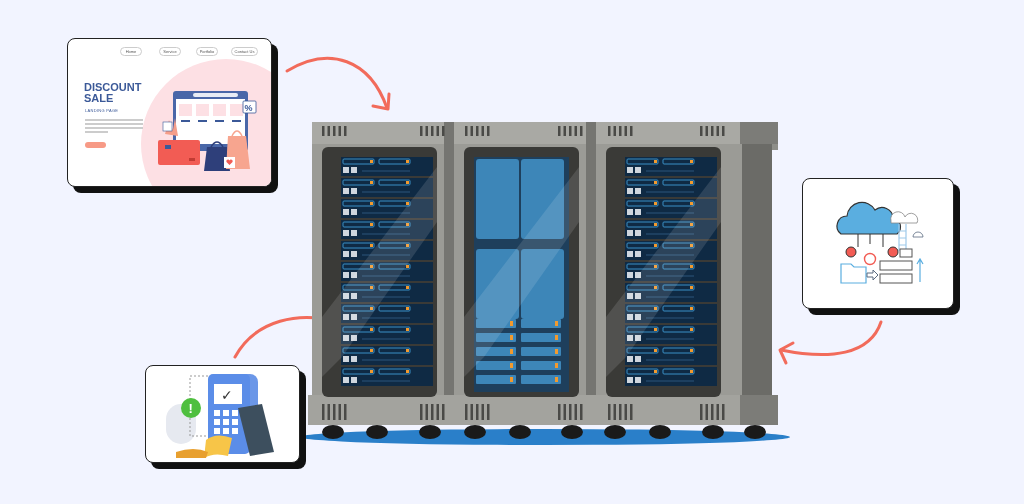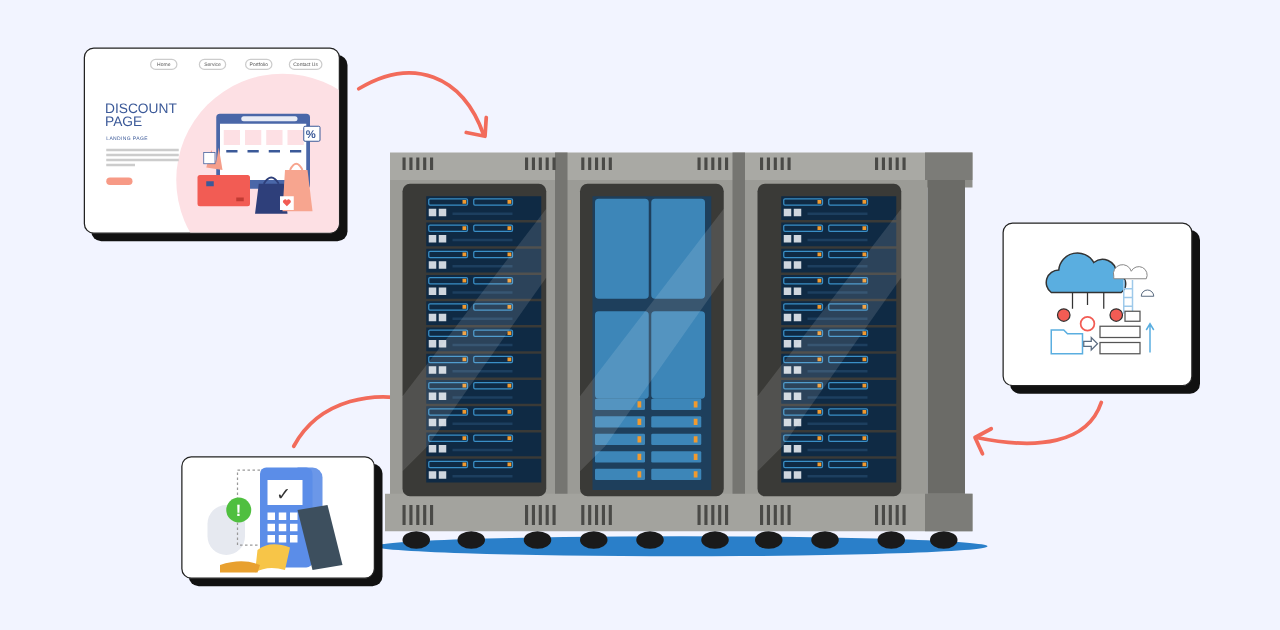--- a/index.html
+++ b/index.html
@@ -3,21 +3,21 @@
 <meta charset="utf-8">
 <style>
   html,body{margin:0;padding:0;}
   body{width:1024px;height:504px;background:#f2f4ff;position:relative;overflow:hidden;font-family:"Liberation Sans",sans-serif;}
   .card{position:absolute;background:#fff;border:1.5px solid #222;border-radius:8px;box-shadow:6px 6px 0 #111;overflow:hidden;}
   #card-landing{left:67px;top:38px;width:203px;height:147px;}
   #card-payment{left:145px;top:365px;width:153px;height:96px;}
   #card-cloud{left:802px;top:178px;width:150px;height:129px;}
   .nav-pill{position:absolute;top:8px;height:7px;border:1px solid #ccc;border-radius:5px;font-size:4px;line-height:7px;text-align:center;color:#555;}
   .lp-blob{position:absolute;right:-40px;top:20px;width:170px;height:170px;border-radius:50%;background:#fde0e4;}
-  .lp-title{position:absolute;left:16px;top:43px;color:#3b5998;font-weight:normal;font-size:11px;line-height:11px;}
+  .lp-title{position:absolute;left:16px;top:43px;color:#3b5998;font-weight:bold;font-size:11px;line-height:11px;}
   .lp-sub{position:absolute;left:17px;top:69px;color:#3b5998;font-size:4px;letter-spacing:0.3px;}
   .lp-lines{position:absolute;left:17px;top:80px;width:58px;}
   .lp-lines div{height:1.5px;background:#ccc;margin-bottom:2.5px;}
   .lp-btn{position:absolute;left:17px;top:103px;width:21px;height:6px;border-radius:3px;background:#f79a86;}
   svg{position:absolute;}
 </style>
 </head>
 <body>
 
 <svg style="left:0;top:0" width="1024" height="504">
@@ -322,21 +322,21 @@
 </svg>
 
 <div class="card" id="card-landing">
   <div class="lp-blob"></div>
   <div class="nav-pill" style="left:52px;width:20px">Home</div>
   <div class="nav-pill" style="left:91px;width:20px">Service</div>
   <div class="nav-pill" style="left:128px;width:20px">Portfolio</div>
   <div class="nav-pill" style="left:163px;width:25px">Contact Us</div>
   <div class="lp-title">
     <div>DISCOUNT</div>
-    <div>PAGE</div>
+    <div>SALE</div>
   </div>
   <div class="lp-sub">LANDING PAGE</div>
   <div class="lp-lines">
       <div></div>
       <div></div>
       <div></div>
       <div style="width:40%"></div>
     </div>
   <div class="lp-btn"></div>
   <svg style="left:85px;top:45px" width="120" height="90" viewBox="0 0 120 90">

